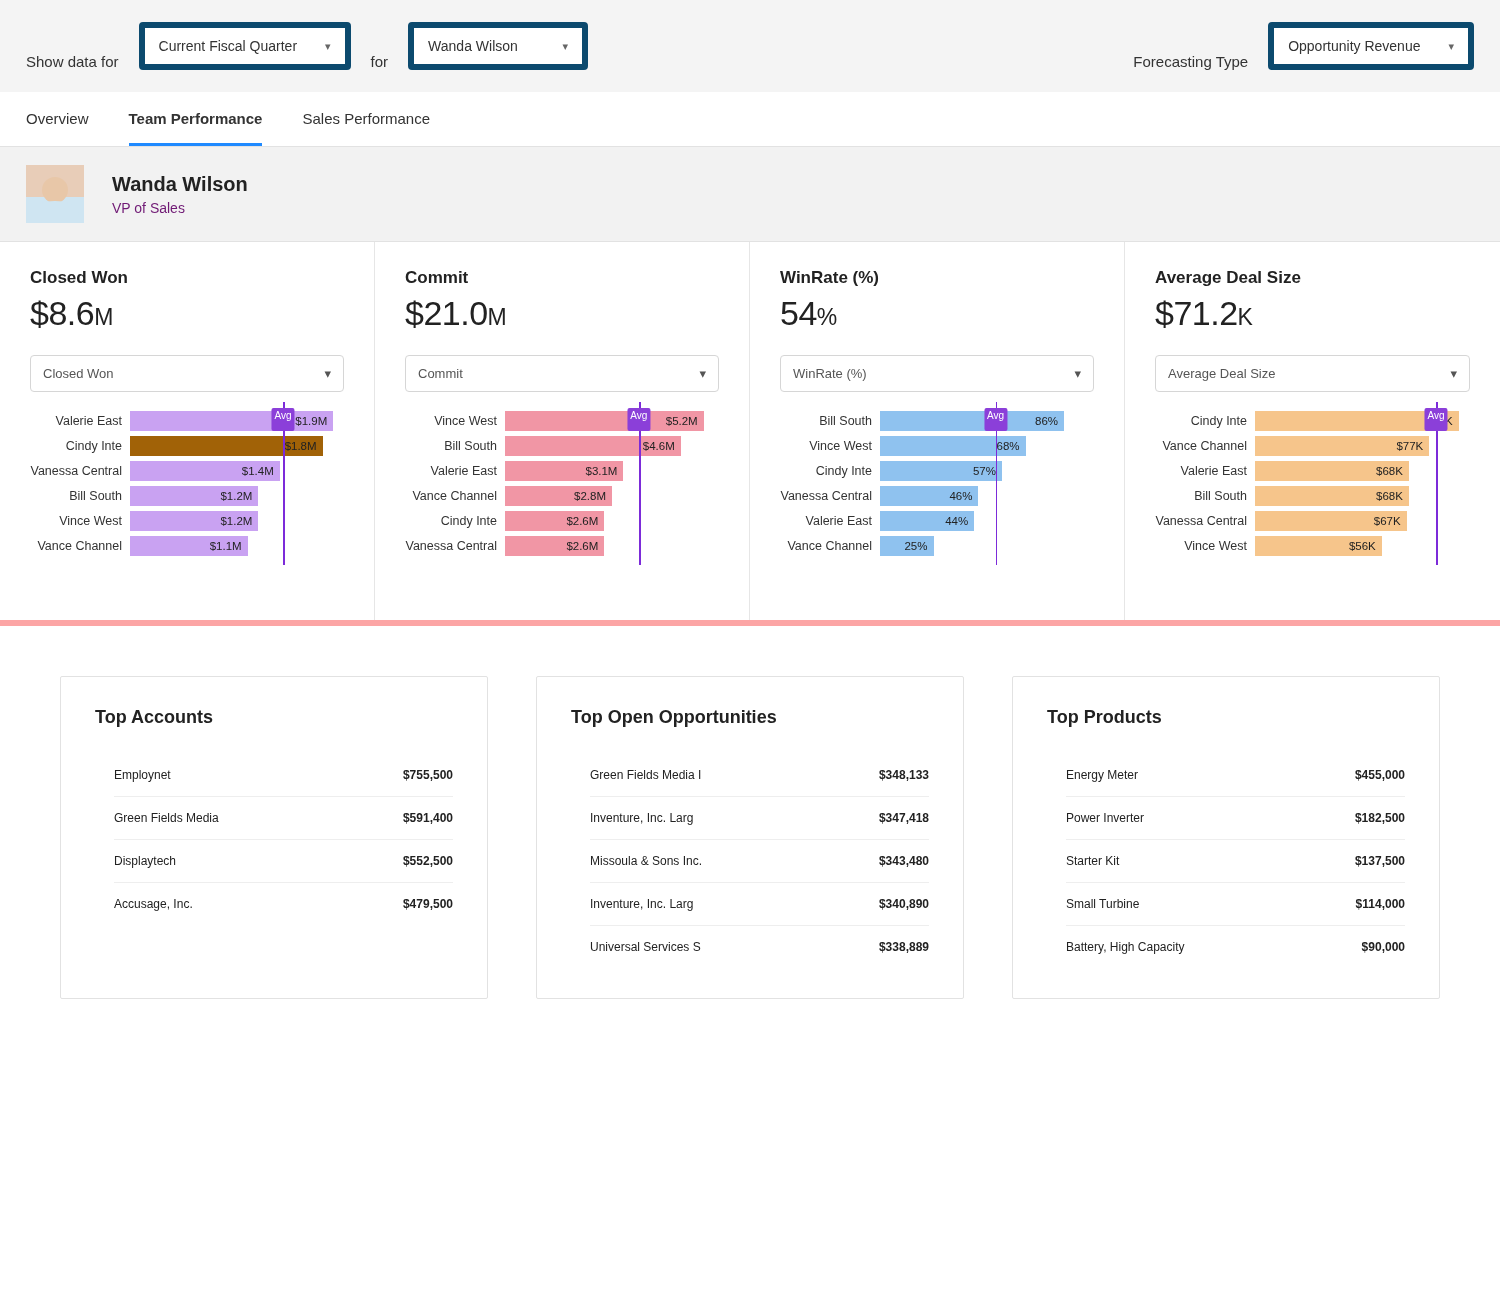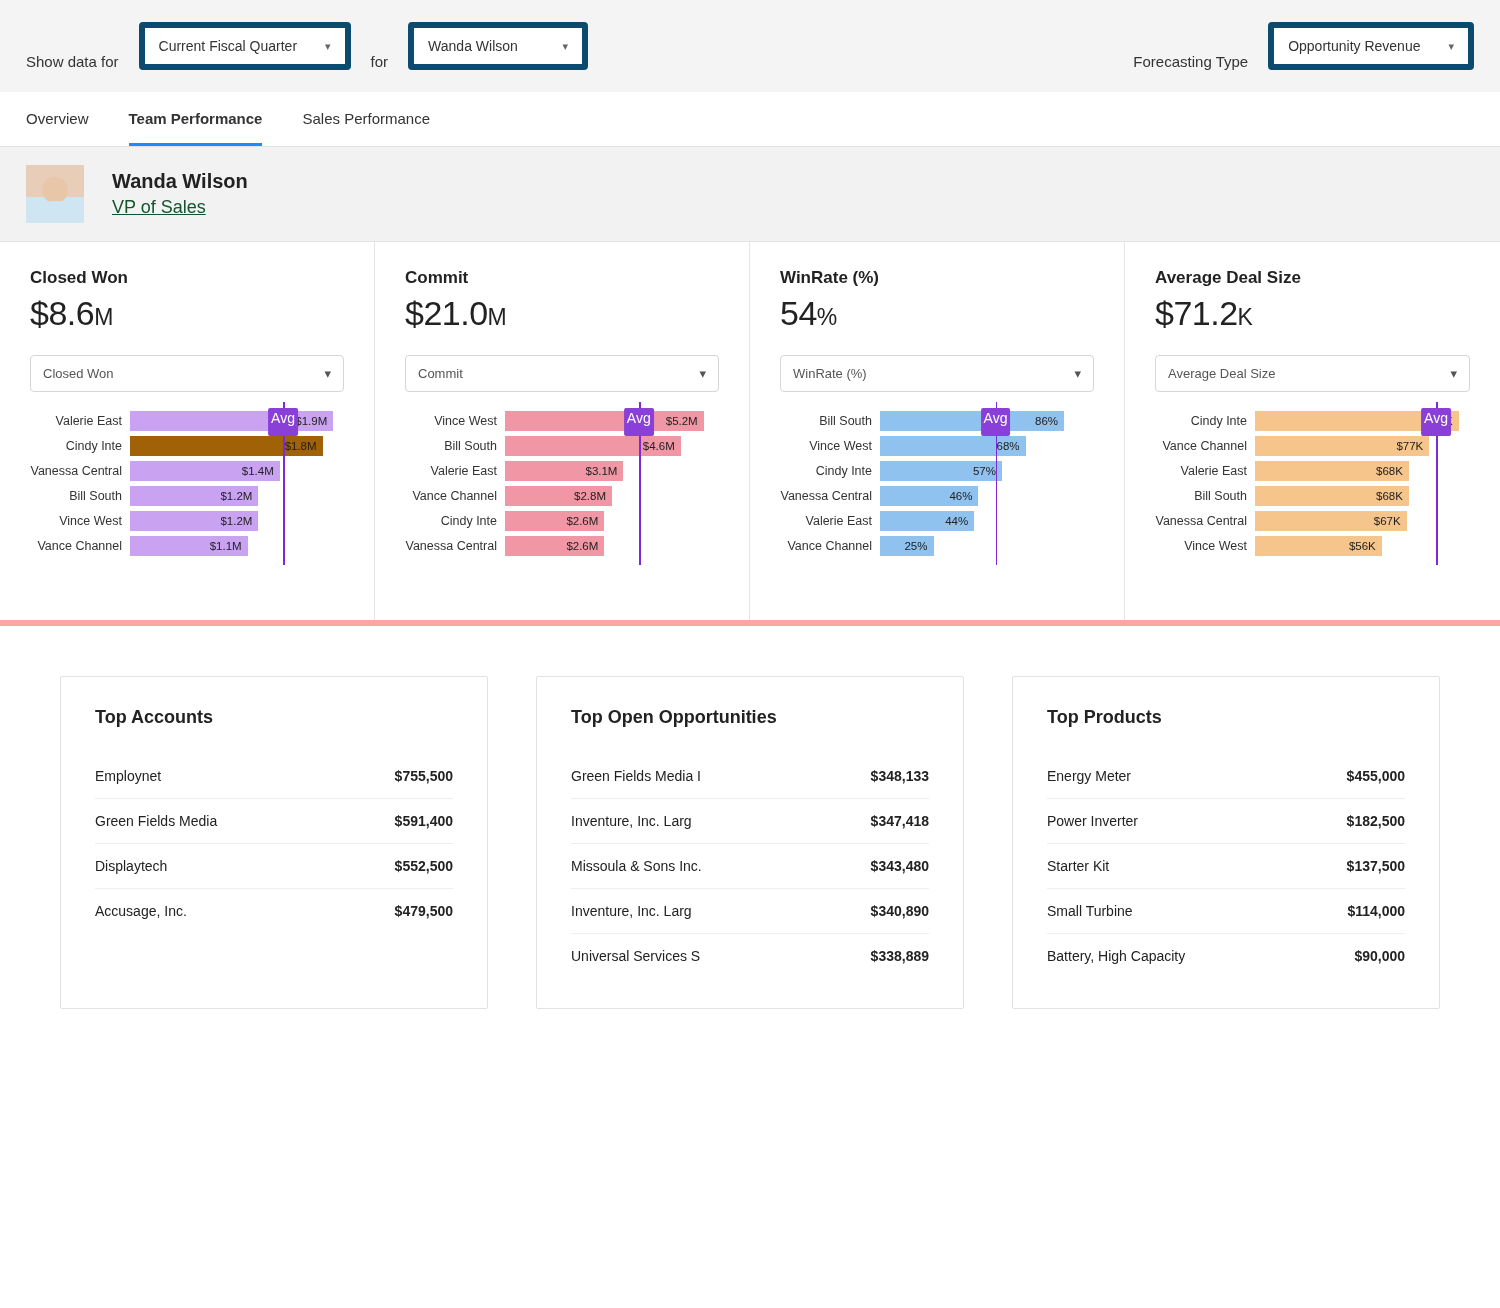--- a/index.html
+++ b/index.html
@@ -63,21 +63,21 @@
   }
   .avatar::before{
     content:"";position:absolute;left:50%;top:12px;transform:translateX(-50%);
     width:26px;height:26px;border-radius:50%;background:#e8c7a8;
   }
   .avatar::after{
     content:"";position:absolute;left:50%;bottom:-6px;transform:translateX(-50%);
     width:48px;height:28px;border-radius:50% 50% 0 0;background:#cfe5f2;
   }
   .profile-name { font-size: 20px; font-weight: 700; margin-bottom: 4px;}
-  .profile-title { font-size: 18px; color: #14532d; text-decoration: underline; }
+  .profile-title { font-size: 14px; color: #701a75; }
   .cards {
     display: grid;
     grid-template-columns: repeat(4, 1fr);
     border-bottom: 6px solid #fca5a5;
   }
   .card {
     border-right: 1px solid #e6e6e6;
     padding: 26px 30px 60px;
     background: #fff;
   }
@@ -95,38 +95,39 @@
     font-size: 13px; color: #555;
     cursor: pointer;
   }
   .bars { margin-top: 16px; position: relative; }
   .bar-row { display: flex; align-items: center; margin-bottom: 3px; height: 22px;}
   .bar-label { width: 100px; text-align: right; font-size: 12.5px; color: #333; padding-right: 8px; white-space: nowrap;}
   .bar-track { flex: 1; position: relative; height: 20px; }
   .bar-fill { height: 100%; position: relative; display: flex; align-items: center; justify-content: flex-end;}
   .bar-val { font-size: 11.5px; color: #222; padding-right: 6px; white-space: nowrap;}
   .avg-line { position: absolute; top: -8px; bottom: -8px; width: 1.8px; background: #7c2bd9; z-index: 5;}
-  .avg-badge { position: absolute; top: -2px; transform: translateX(-50%); background: #8b3fd9; color: #fff; font-size: 14px; padding: 2px 3px 10px; border-radius: 2px; z-index: 6; writing-mode: horizontal-tb;}
+  .avg-badge { position: absolute; top: -2px; transform: translateX(-50%); background: #8b3fd9; color: #fff; font-size: 10px; padding: 2px 3px 10px; border-radius: 2px; z-index: 6; writing-mode: horizontal-tb;}
   .lists {
     display: grid;
     grid-template-columns: repeat(3, 1fr);
     gap: 48px;
     padding: 50px 60px;
   }
   .list-card {
     border: 1px solid #e2e2e2;
     border-radius: 2px;
     padding: 30px 34px;
   }
   .list-title { font-size: 18px; font-weight: 700; margin-bottom: 26px; }
   .list-row {
     display: flex; justify-content: space-between; align-items: center;
     padding: 14px 0;
     border-bottom: 1px solid #eee;
-    font-size: 14px;
+    font-size: 12px;
+    margin-left: 19px;
   }
   .list-row:last-child { border-bottom: none; }
   .list-row .val { font-weight: 700; }
 </style>
 </head>
 <body>
 
 <div class="topbar">
   <span class="label">Show data for</span>
   <div class="select" style="min-width:180px">

